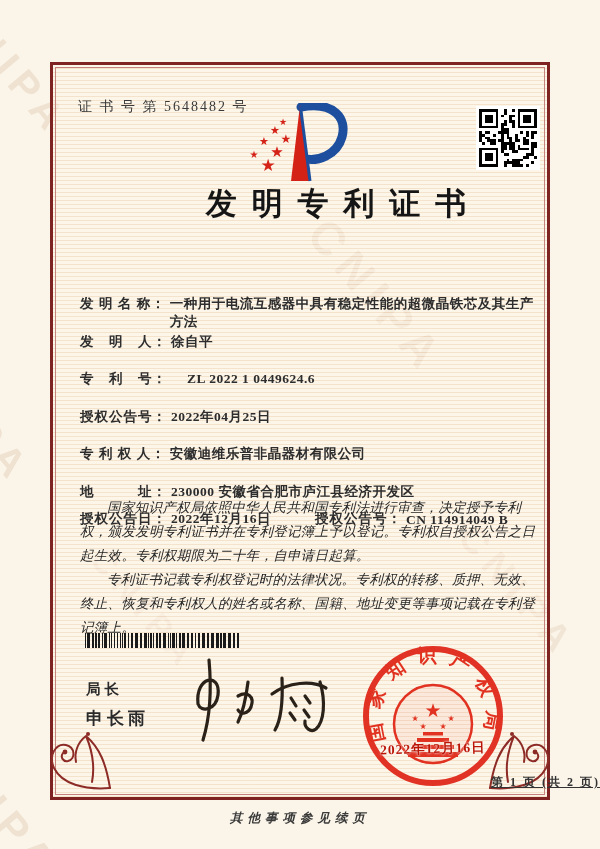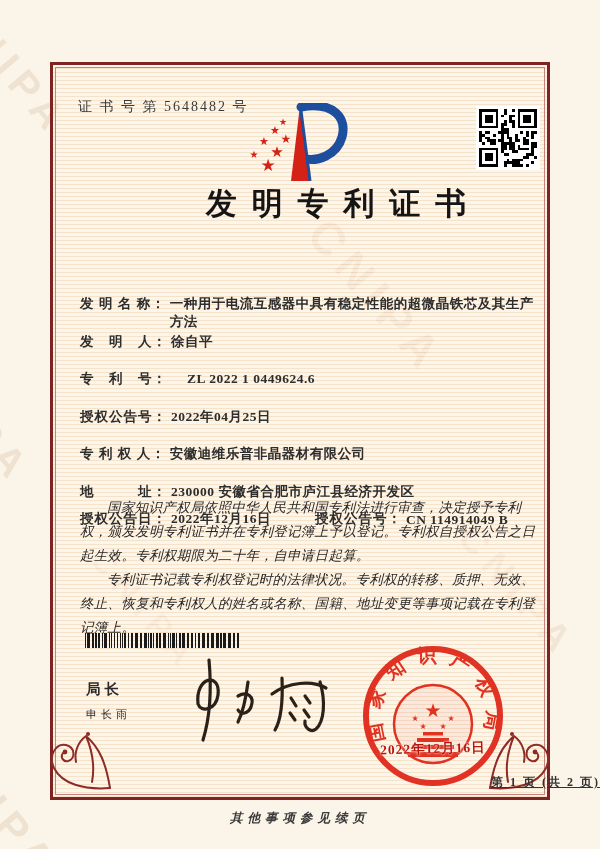--- a/index.html
+++ b/index.html
@@ -46,21 +46,21 @@
     font-size:13.5px;font-weight:600;color:#2d2d2d;
   }
   .grant-row .gap{width:44px;flex:none;}
   .paras{
     position:absolute;left:80px;right:62px;top:496px;
     font-size:13.5px;line-height:24px;font-style:italic;font-weight:500;color:#272727;
   }
   .paras p{margin:0;text-indent:2em;letter-spacing:0.3px;}
   .barcode{position:absolute;left:85px;top:633px;width:158px;height:15px;}
   .signer-title{position:absolute;left:86px;top:680px;font-size:14.5px;font-weight:700;letter-spacing:4px;color:#2a2a2a;}
-  .signer-name{position:absolute;left:86px;top:707px;font-size:11px;font-weight:400;letter-spacing:4px;color:#2a2a2a;}
+  .signer-name{position:absolute;left:86px;top:707px;font-size:17px;font-weight:700;letter-spacing:4px;color:#2a2a2a;}
   .signature{position:absolute;left:172px;top:652px;width:168px;height:95px;}
   .seal{position:absolute;left:359px;top:642px;width:148px;height:148px;opacity:0.93;}
   .seal-date{
     position:absolute;left:352px;top:740px;width:162px;text-align:center;
     font-size:13.5px;font-weight:700;color:#bb1507;letter-spacing:1px;
     text-shadow:0 0 3px rgba(255,255,255,0.95), 0 0 1px rgba(255,255,255,0.9);
     transform:rotate(-1.5deg);
   }
   .page-num{
     position:absolute;left:0;top:774px;width:100%;text-align:right;

